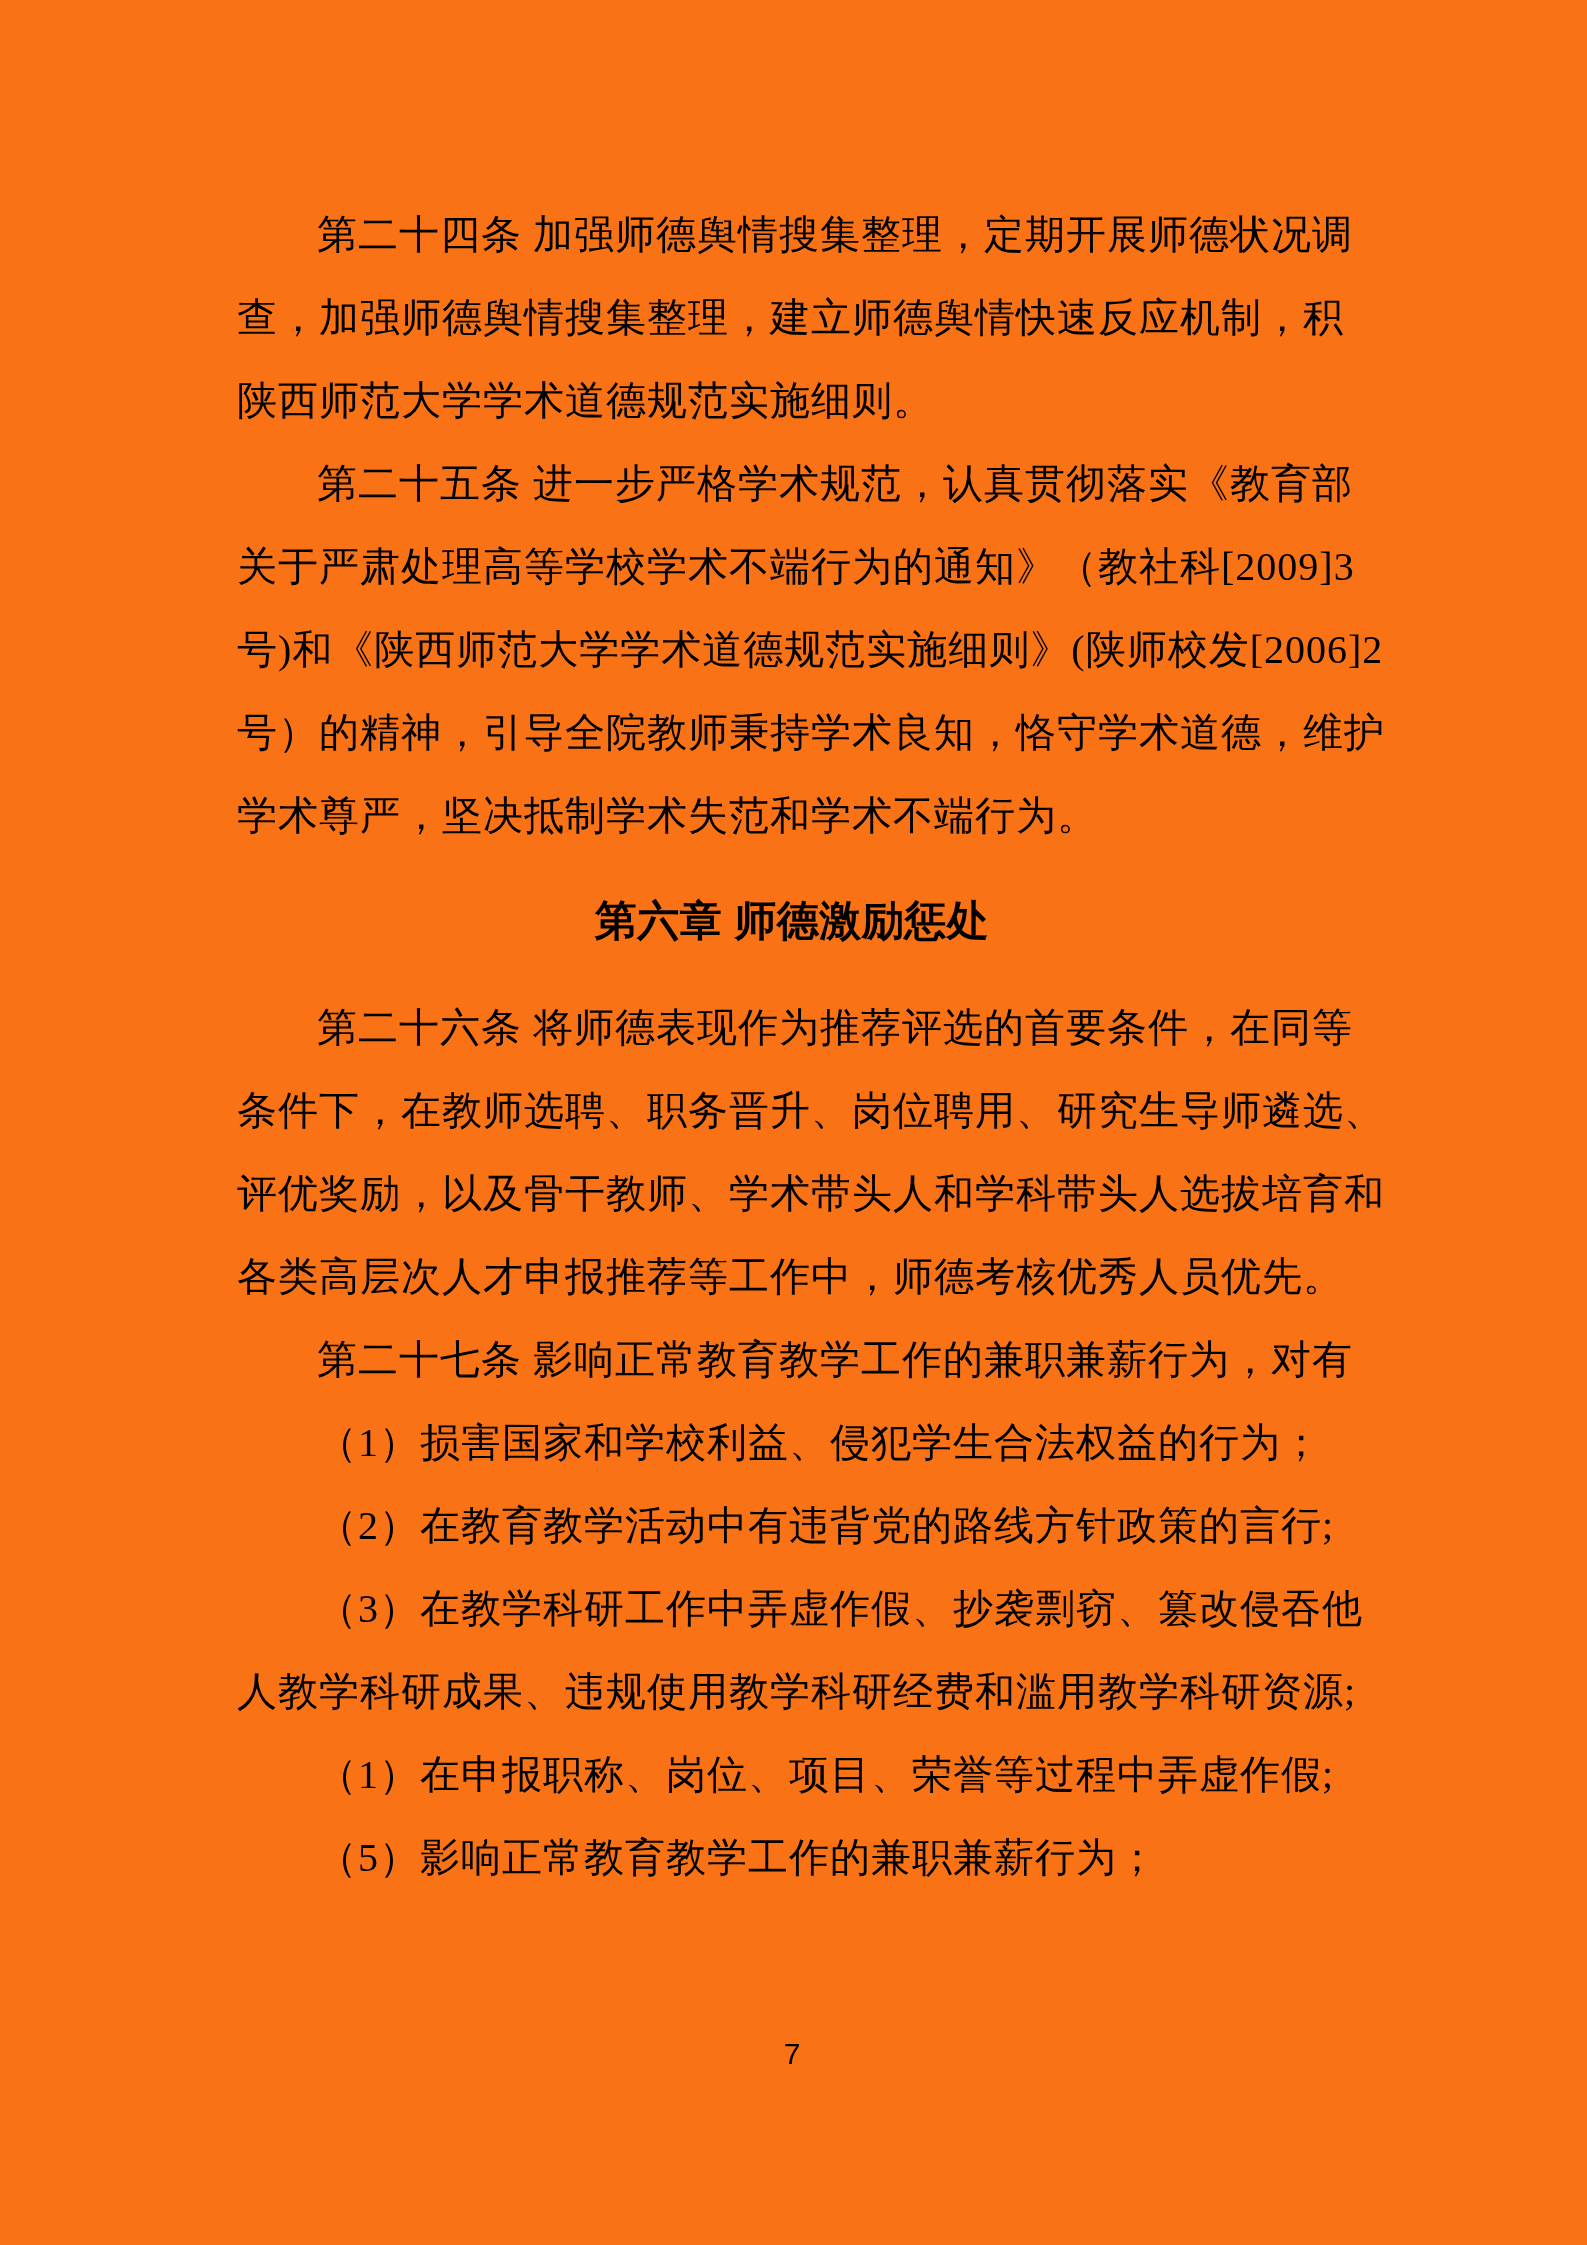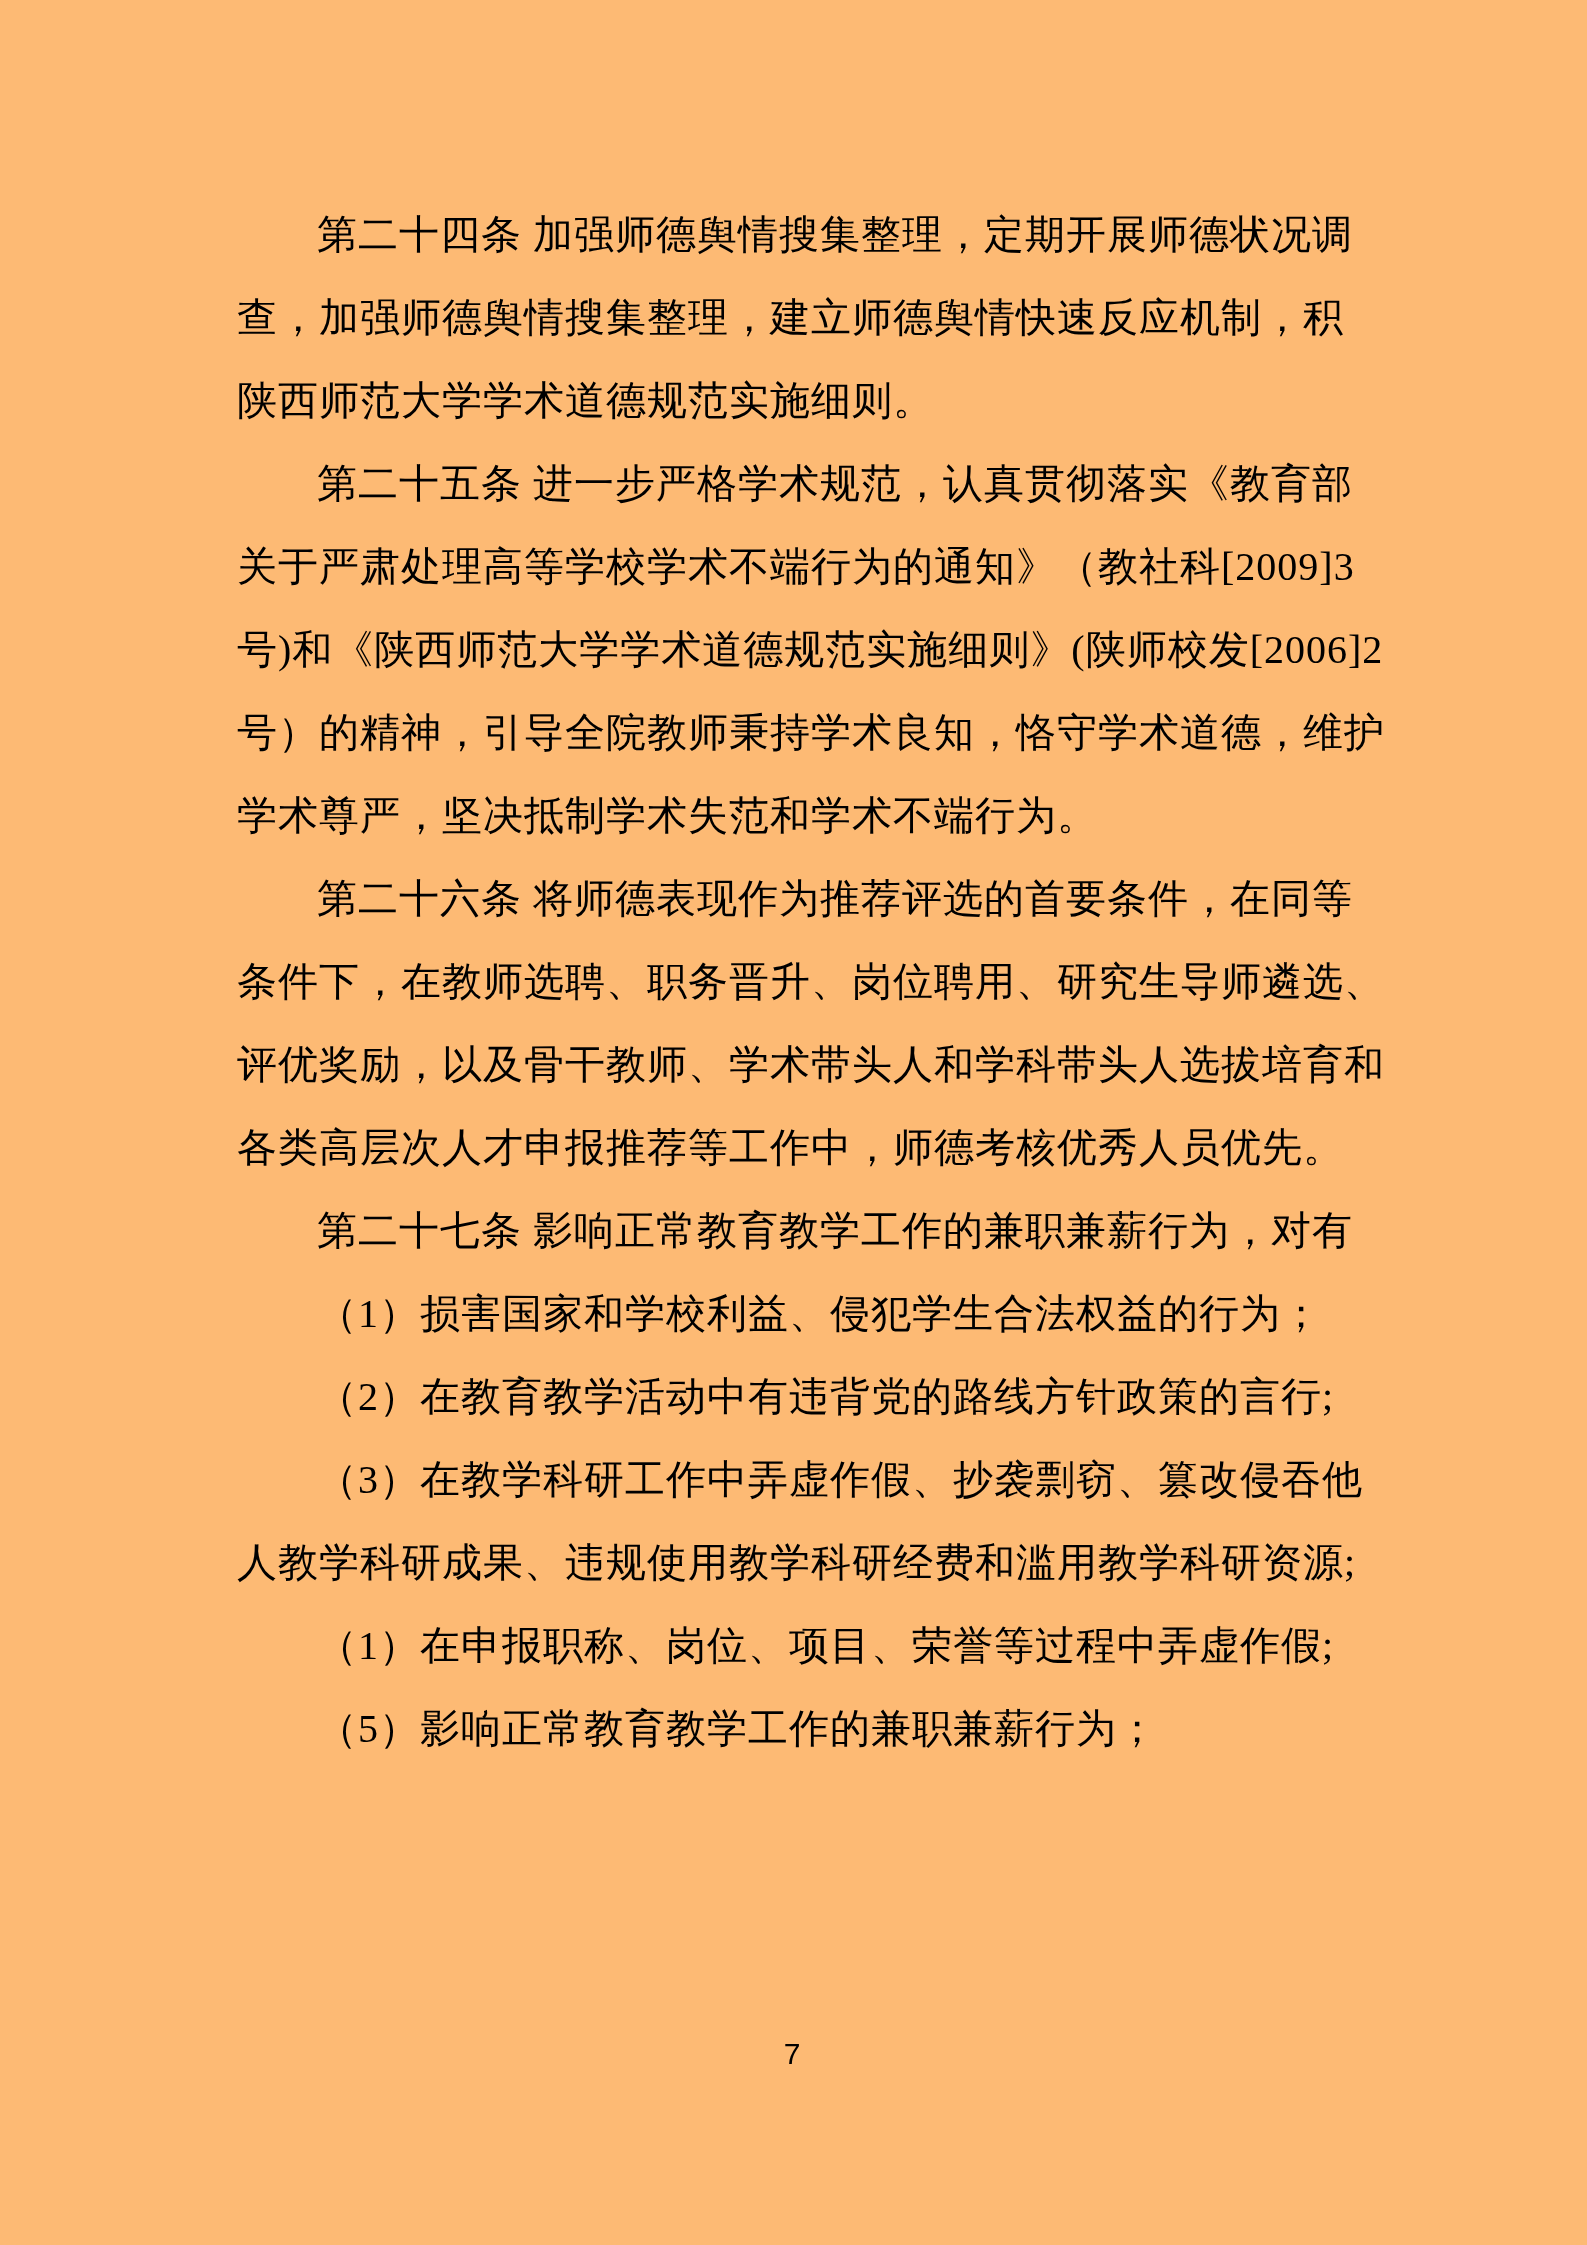--- a/index.html
+++ b/index.html
@@ -4,21 +4,21 @@
 <style>
   html, body {
     margin: 0;
     padding: 0;
     background: #ffffff;
   }
   .page {
     position: relative;
     width: 1587px;
     height: 2245px;
-    background: #fdba74;
+    background: #f97316;
     color: #000000;
     font-family: "Liberation Serif", "DejaVu Serif", serif;
     overflow: hidden;
   }
   .content {
     position: absolute;
     left: 237px;
     top: 193px;
     width: 1110px;
   }
@@ -63,20 +63,21 @@
   <div class="content">
     <div class="line indent">第二十四条 加强师德舆情搜集整理，定期开展师德状况调</div>
     <div class="line">查，加强师德舆情搜集整理，建立师德舆情快速反应机制，积</div>
     <div class="line">陕西师范大学学术道德规范实施细则。</div>
     <div class="line indent">第二十五条 进一步严格学术规范，认真贯彻落实《教育部</div>
     <div class="line">关于严肃处理高等学校学术不端行为的通知》（教社科[2009]3</div>
     <div class="line">号)和《陕西师范大学学术道德规范实施细则》(陕师校发[2006]2</div>
     <div class="line">号）的精神，引导全院教师秉持学术良知，恪守学术道德，维护</div>
     <div class="line">学术尊严，坚决抵制学术失范和学术不端行为。</div>
 
+    <h2 class="chapter-heading">第六章 师德激励惩处</h2>
 
     <div class="line indent">第二十六条 将师德表现作为推荐评选的首要条件，在同等</div>
     <div class="line">条件下，在教师选聘、职务晋升、岗位聘用、研究生导师遴选、</div>
     <div class="line">评优奖励，以及骨干教师、学术带头人和学科带头人选拔培育和</div>
     <div class="line">各类高层次人才申报推荐等工作中，师德考核优秀人员优先。</div>
     <div class="line indent">第二十七条 影响正常教育教学工作的兼职兼薪行为，对有</div>
     <div class="line indent">（1）损害国家和学校利益、侵犯学生合法权益的行为；</div>
     <div class="line indent">（2）在教育教学活动中有违背党的路线方针政策的言行;</div>
     <div class="line indent">（3）在教学科研工作中弄虚作假、抄袭剽窃、篡改侵吞他</div>
     <div class="line">人教学科研成果、违规使用教学科研经费和滥用教学科研资源;</div>

